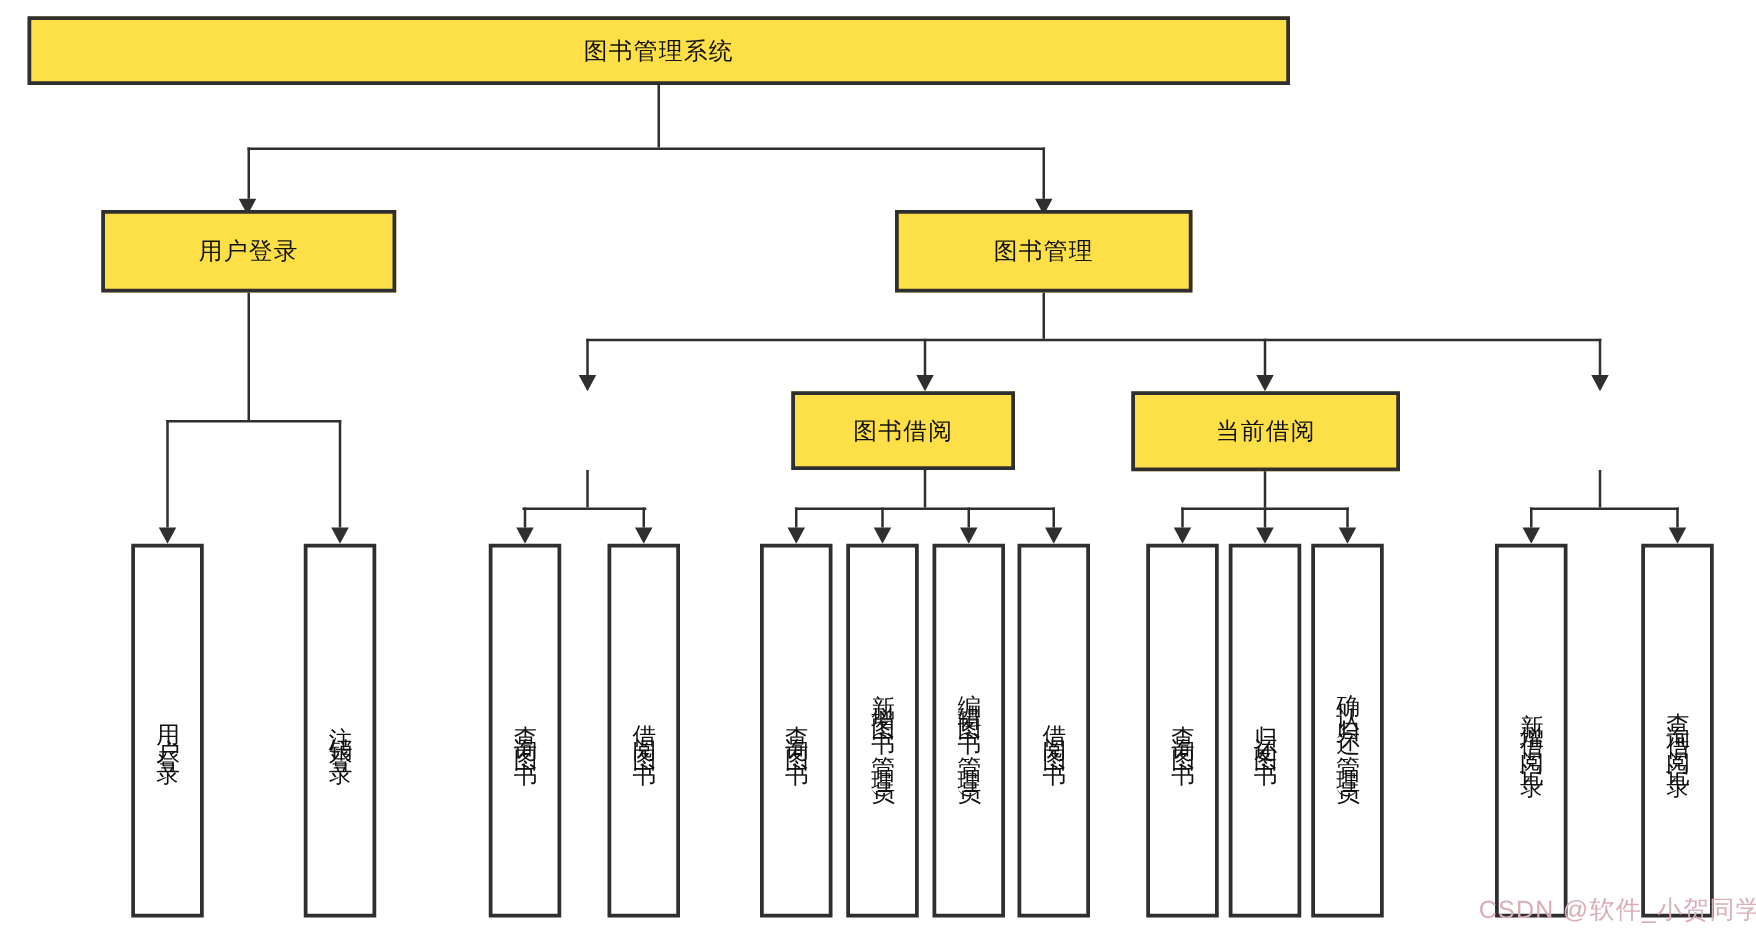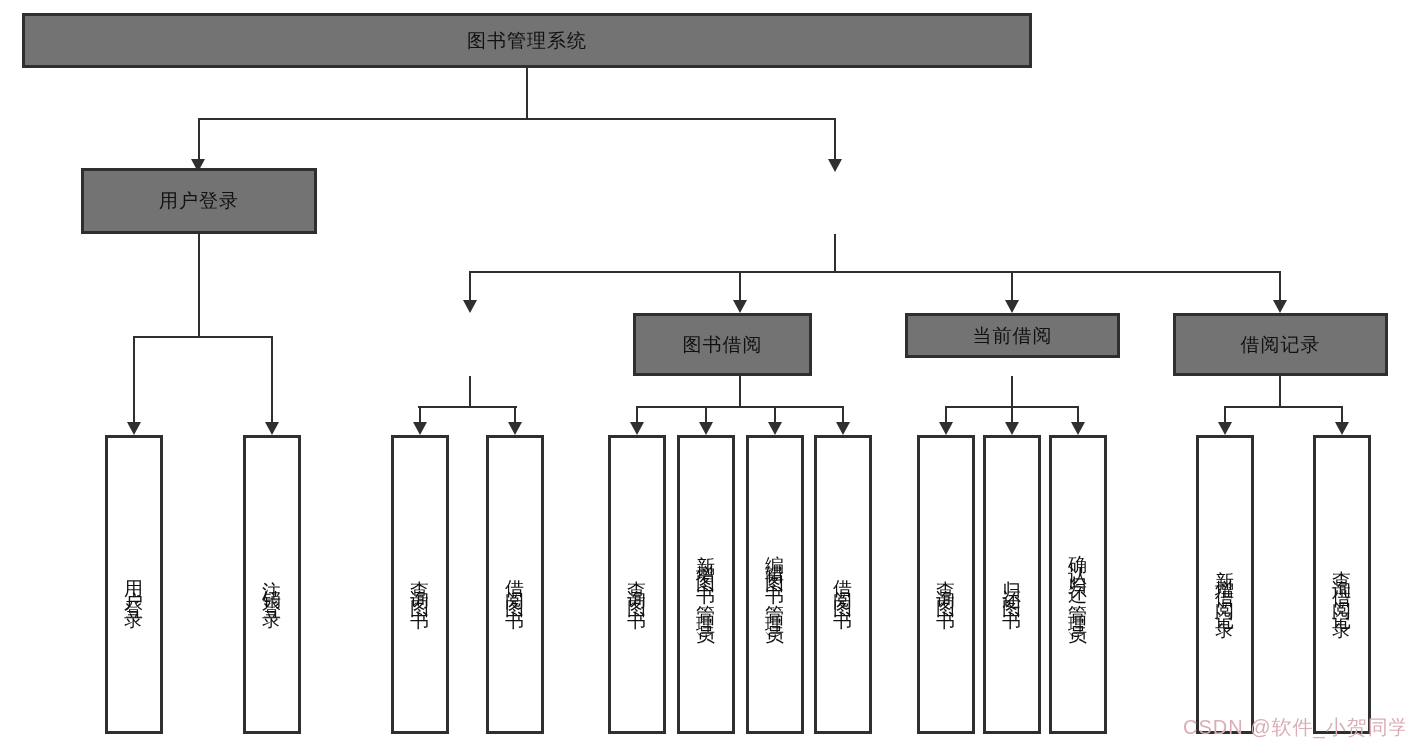--- a/index.html
+++ b/index.html
@@ -11,21 +11,21 @@
   body {
     width: 1405px; height: 747px;
     background: #ffffff;
     font-family: "Liberation Sans", "DejaVu Sans", sans-serif;
     overflow: hidden;
   }
   .canvas { position: relative; width: 1405px; height: 747px; background: #fff; }
 
   .box {
     position: absolute;
-    background: #737373;
+    background: #fde047;
     border: 3px solid var(--line);
     box-sizing: border-box;
     display: flex; align-items: center; justify-content: center;
     color: var(--text);
     font-size: 19px;
     letter-spacing: 1px;
     z-index: 2;
   }
   .leaf {
     position: absolute;
@@ -75,20 +75,23 @@
   <div class="vline" style="left:526px; top:68px; height:50px;"></div>
   <div class="hline" style="left:198px; top:118px; width:638px;"></div>
   <div class="vline" style="left:198px; top:118px; height:41px;"></div>
   <div class="arrow" style="left:191px; top:159px;"></div>
   <div class="vline" style="left:834px; top:118px; height:41px;"></div>
   <div class="arrow" style="left:828px; top:159px;"></div>
 
   <div class="box" style="left:81px; top:168px; width:236px; height:66px;">
     <span>用户登录</span>
   </div>
+  <div class="box" style="left:716px; top:168px; width:238px; height:66px;">
+    <span>图书管理</span>
+  </div>
 
   <div class="vline" style="left:198px; top:234px; height:102px;"></div>
   <div class="hline" style="left:133px; top:336px; width:140px;"></div>
   <div class="vline" style="left:133px; top:336px; height:86px;"></div>
   <div class="arrow" style="left:127px; top:422px;"></div>
   <div class="vline" style="left:271px; top:336px; height:86px;"></div>
   <div class="arrow" style="left:265px; top:422px;"></div>
 
   <div class="vline" style="left:834px; top:234px; height:37px;"></div>
   <div class="hline" style="left:469px; top:271px; width:812px;"></div>
@@ -97,25 +100,22 @@
   <div class="vline" style="left:739px; top:271px; height:29px;"></div>
   <div class="arrow" style="left:733px; top:300px;"></div>
   <div class="vline" style="left:1011px; top:271px; height:29px;"></div>
   <div class="arrow" style="left:1005px; top:300px;"></div>
   <div class="vline" style="left:1279px; top:271px; height:29px;"></div>
   <div class="arrow" style="left:1273px; top:300px;"></div>
 
   <div class="box" style="left:633px; top:313px; width:179px; height:63px;">
     <span>图书借阅</span>
   </div>
-  <div class="box" style="left:905px; top:313px; width:215px; height:45px;">
+  <div class="box" style="left:905px; top:313px; width:215px; height:64px;">
     <span>当前借阅</span>
-  </div>
-  <div class="box" style="left:1173px; top:313px; width:215px; height:63px;">
-    <span>借阅记录</span>
   </div>
 
   <div class="vline" style="left:469px; top:376px; height:30px;"></div>
   <div class="hline" style="left:418px; top:406px; width:99px;"></div>
   <div class="vline" style="left:419px; top:406px; height:16px;"></div>
   <div class="arrow" style="left:413px; top:422px;"></div>
   <div class="vline" style="left:514px; top:406px; height:16px;"></div>
   <div class="arrow" style="left:508px; top:422px;"></div>
 
   <div class="vline" style="left:739px; top:376px; height:30px;"></div>

